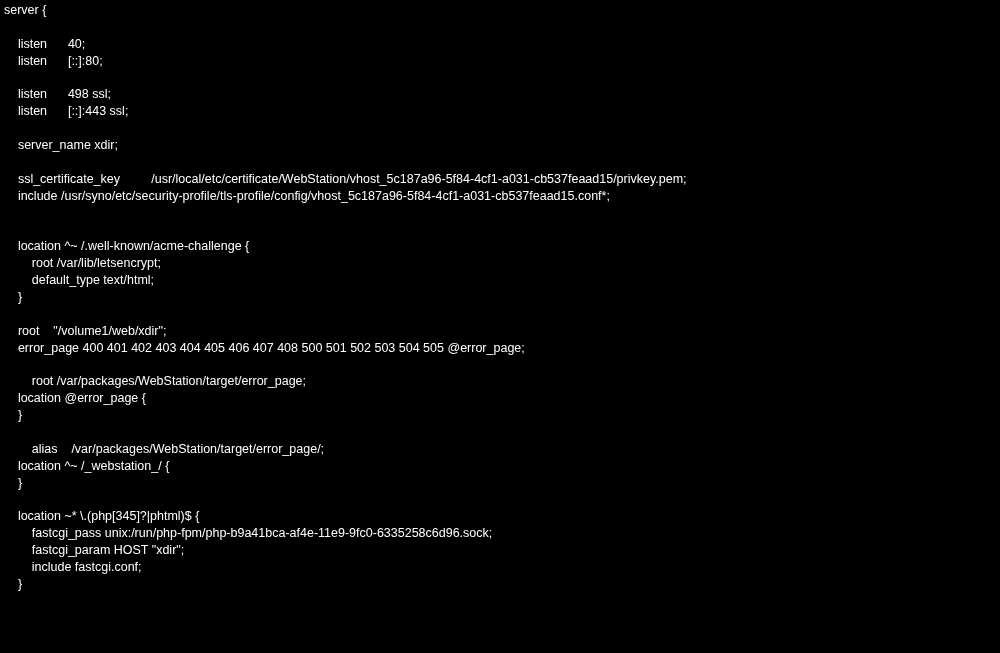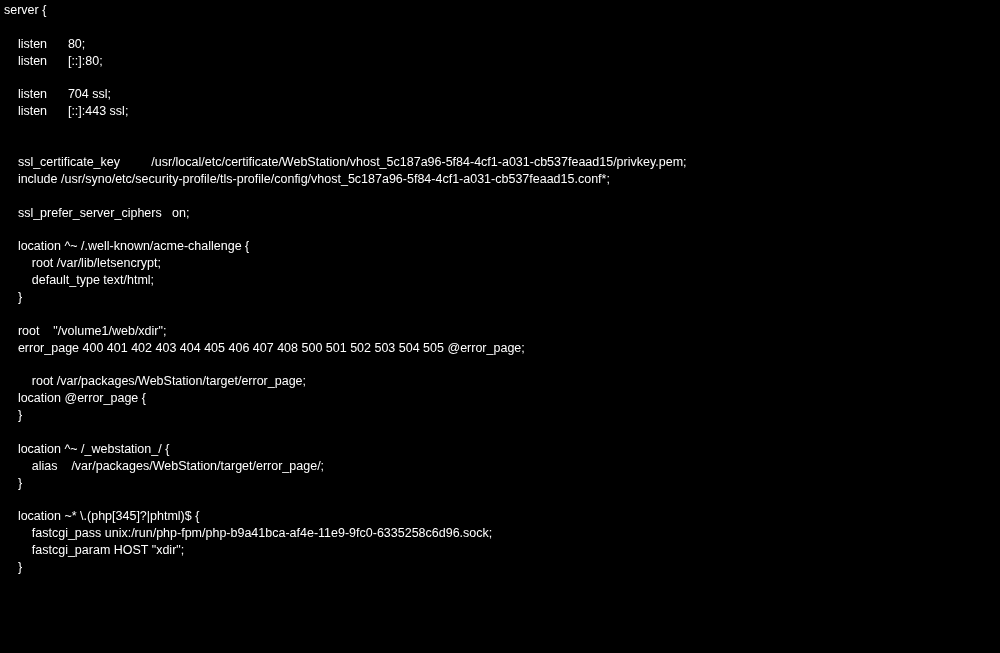--- a/index.html
+++ b/index.html
@@ -23,46 +23,47 @@
   .config-container {
     padding: 2px 0 0 4px;
   }
 </style>
 </head>
 <body>
 
 <div class="config-container">
 <pre>server {</pre>
 <pre> </pre>
-<pre>    listen      80;</pre>
+<pre>    listen      40;</pre>
 <pre>    listen      [::]:80;</pre>
 <pre> </pre>
-<pre>    listen      704 ssl;</pre>
+<pre>    listen      498 ssl;</pre>
 <pre>    listen      [::]:443 ssl;</pre>
 <pre> </pre>
+<pre>    server_name xdir;</pre>
 <pre> </pre>
 <pre>    ssl_certificate_key         /usr/local/etc/certificate/WebStation/vhost_5c187a96-5f84-4cf1-a031-cb537feaad15/privkey.pem;</pre>
 <pre>    include /usr/syno/etc/security-profile/tls-profile/config/vhost_5c187a96-5f84-4cf1-a031-cb537feaad15.conf*;</pre>
 <pre> </pre>
-<pre>    ssl_prefer_server_ciphers   on;</pre>
 <pre> </pre>
 <pre>    location ^~ /.well-known/acme-challenge {</pre>
 <pre>        root /var/lib/letsencrypt;</pre>
 <pre>        default_type text/html;</pre>
 <pre>    }</pre>
 <pre> </pre>
 <pre>    root    "/volume1/web/xdir";</pre>
 <pre>    error_page 400 401 402 403 404 405 406 407 408 500 501 502 503 504 505 @error_page;</pre>
 <pre> </pre>
 <pre>        root /var/packages/WebStation/target/error_page;</pre>
 <pre>    location @error_page {</pre>
 <pre>    }</pre>
 <pre> </pre>
+<pre>        alias    /var/packages/WebStation/target/error_page/;</pre>
 <pre>    location ^~ /_webstation_/ {</pre>
-<pre>        alias    /var/packages/WebStation/target/error_page/;</pre>
 <pre>    }</pre>
 <pre> </pre>
 <pre>    location ~* \.(php[345]?|phtml)$ {</pre>
 <pre>        fastcgi_pass unix:/run/php-fpm/php-b9a41bca-af4e-11e9-9fc0-6335258c6d96.sock;</pre>
 <pre>        fastcgi_param HOST "xdir";</pre>
+<pre>        include fastcgi.conf;</pre>
 <pre>    }</pre>
 
 </div>
 
 </body></html>

